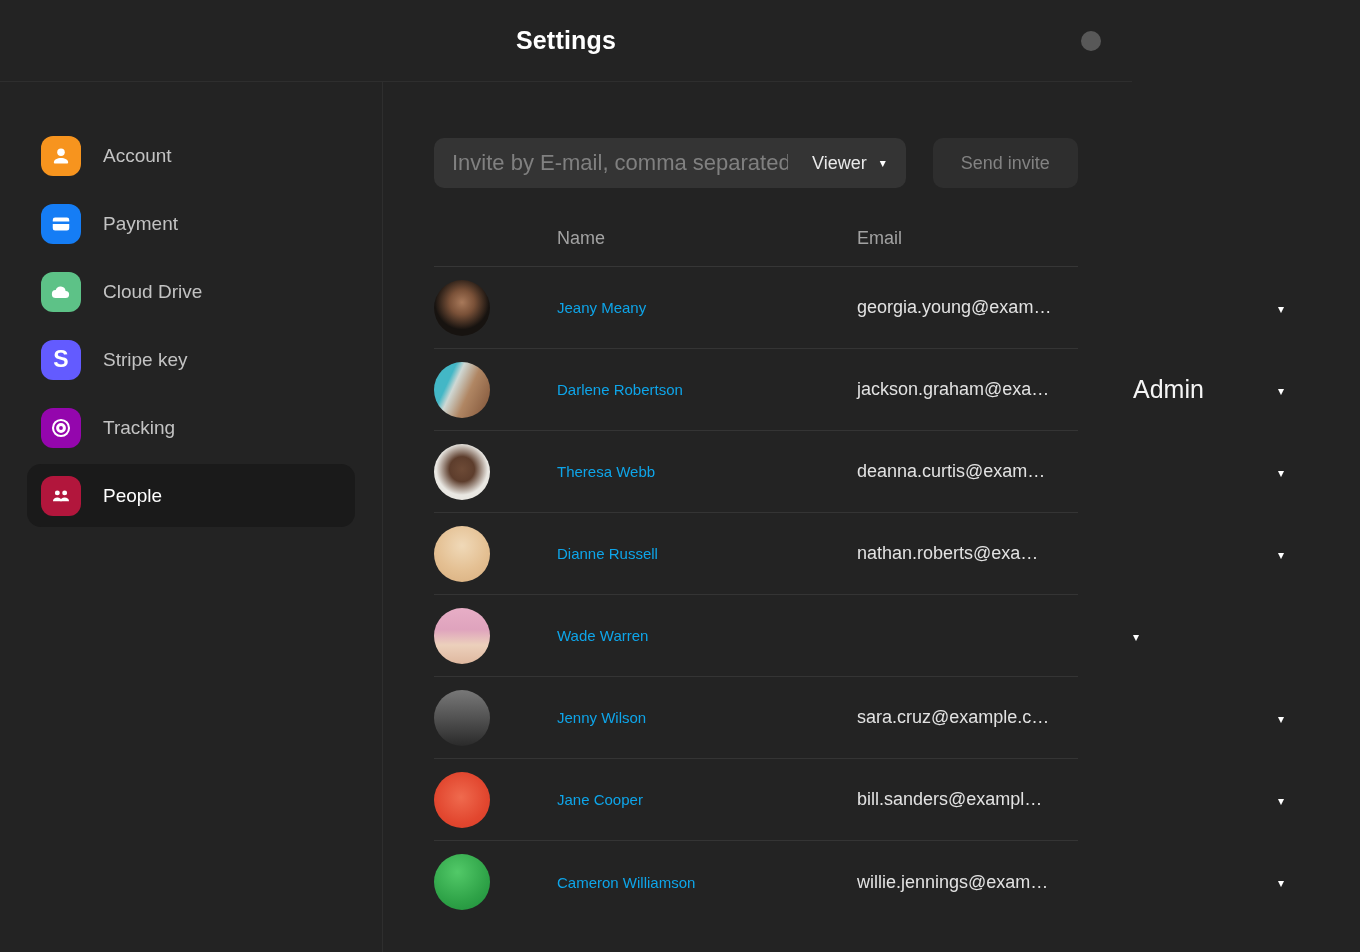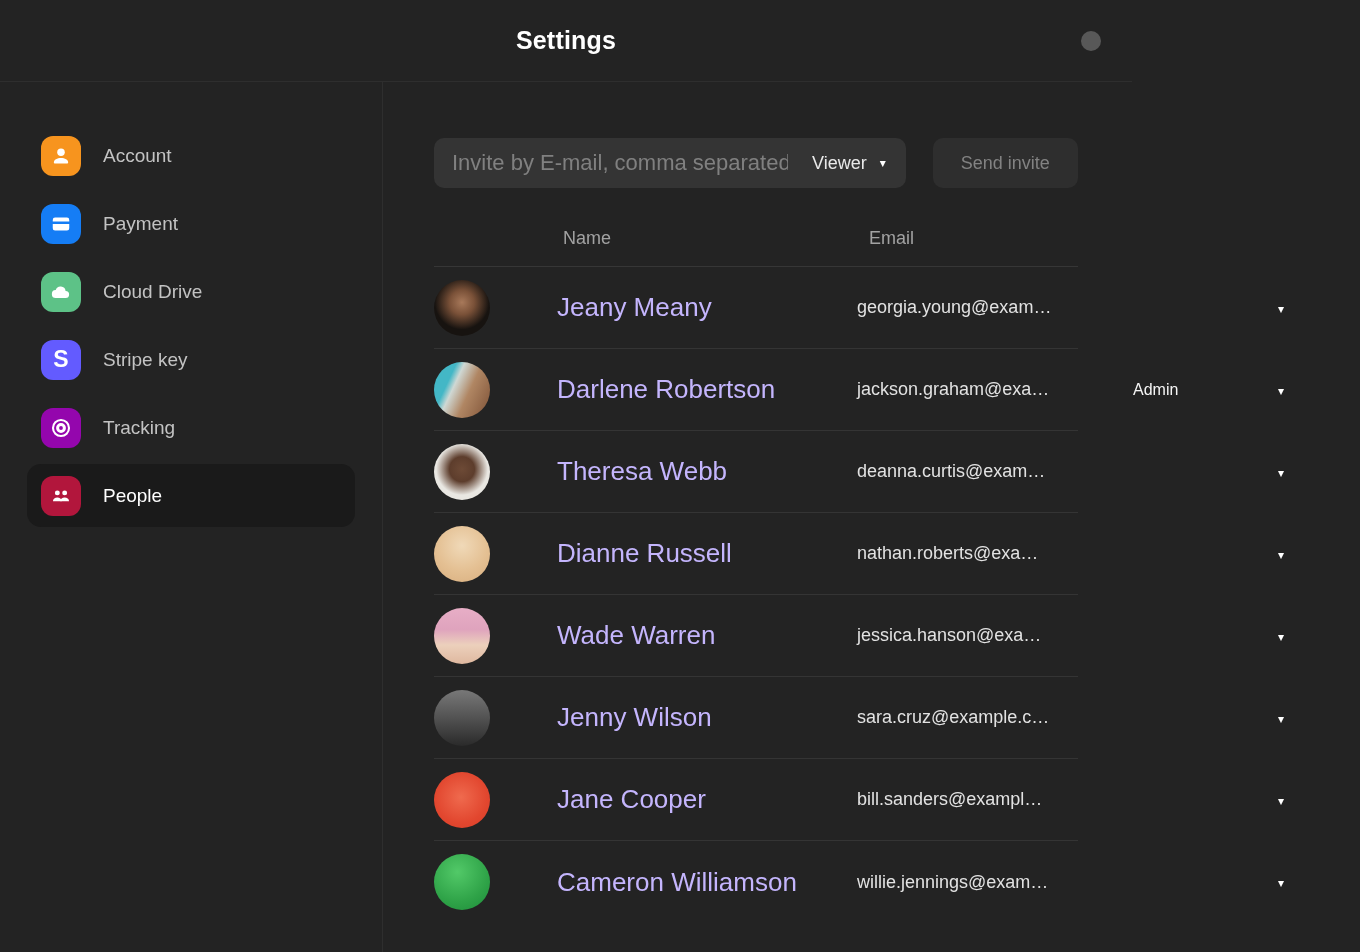--- a/index.html
+++ b/index.html
@@ -83,31 +83,30 @@
   .table { margin-top:22px; }
   .thead, .trow {
     display:grid;
     grid-template-columns:123px 300px 276px 145px 28px;
     align-items:center;
   }
   .thead {
     height:57px;
     color:#a2a2a2; font-size:18px;
     border-bottom:1px solid rgba(255,255,255,.09);
-    gap:6px;
   }
   .trow {
     height:82px;
     border-bottom:1px solid rgba(255,255,255,.08);
   }
   .trow:last-child { border-bottom:none; }
   .avatar { width:56px; height:56px; border-radius:50%; background:#555; }
-  .cell-name  { font-size:26px; font-weight:500; color:#c4b5fd; }
+  .cell-name  { font-size:15px; font-weight:500; color:#0ea5e9; }
   .cell-email { font-size:18px; color:#e2e2e2; white-space:nowrap; }
-  .cell-role  { font-size:16px; font-weight:500; color:#f5f5f5; }
+  .cell-role  { font-size:25px; font-weight:500; color:#f5f5f5; }
   .row-chev { cursor:pointer; text-align:left; }
 </style>
 </head>
 <body>
 
 <div class="app">
 
   <header class="titlebar">
     <div class="title">Settings</div>
     <div class="status-dot" style="background: rgb(88, 88, 88);"></div>
@@ -238,21 +237,20 @@
           <div class="cell-email">nathan.roberts@exa…</div>
           <div class="cell-role"></div>
           <div class="row-chev"><span class="chev">▾</span></div>
         </div>
 
         <div class="trow">
           <div>
               <div class="avatar" style="background: linear-gradient(rgb(231, 174, 198) 0%, rgb(223, 163, 189) 38%, rgb(236, 208, 188) 66%, rgb(223, 184, 159) 100%);"></div>
             </div>
           <div class="cell-name">Wade Warren</div>
-          <div class="cell-email">jessica.hanson@exa…</div>
           <div class="cell-role"></div>
           <div class="row-chev"><span class="chev">▾</span></div>
         </div>
 
         <div class="trow">
           <div>
               <div class="avatar" style="background: linear-gradient(rgb(120, 120, 120) 0%, rgb(86, 86, 86) 45%, rgb(42, 42, 42) 100%);"></div>
             </div>
           <div class="cell-name">Jenny Wilson</div>
           <div class="cell-email">sara.cruz@example.c…</div>

